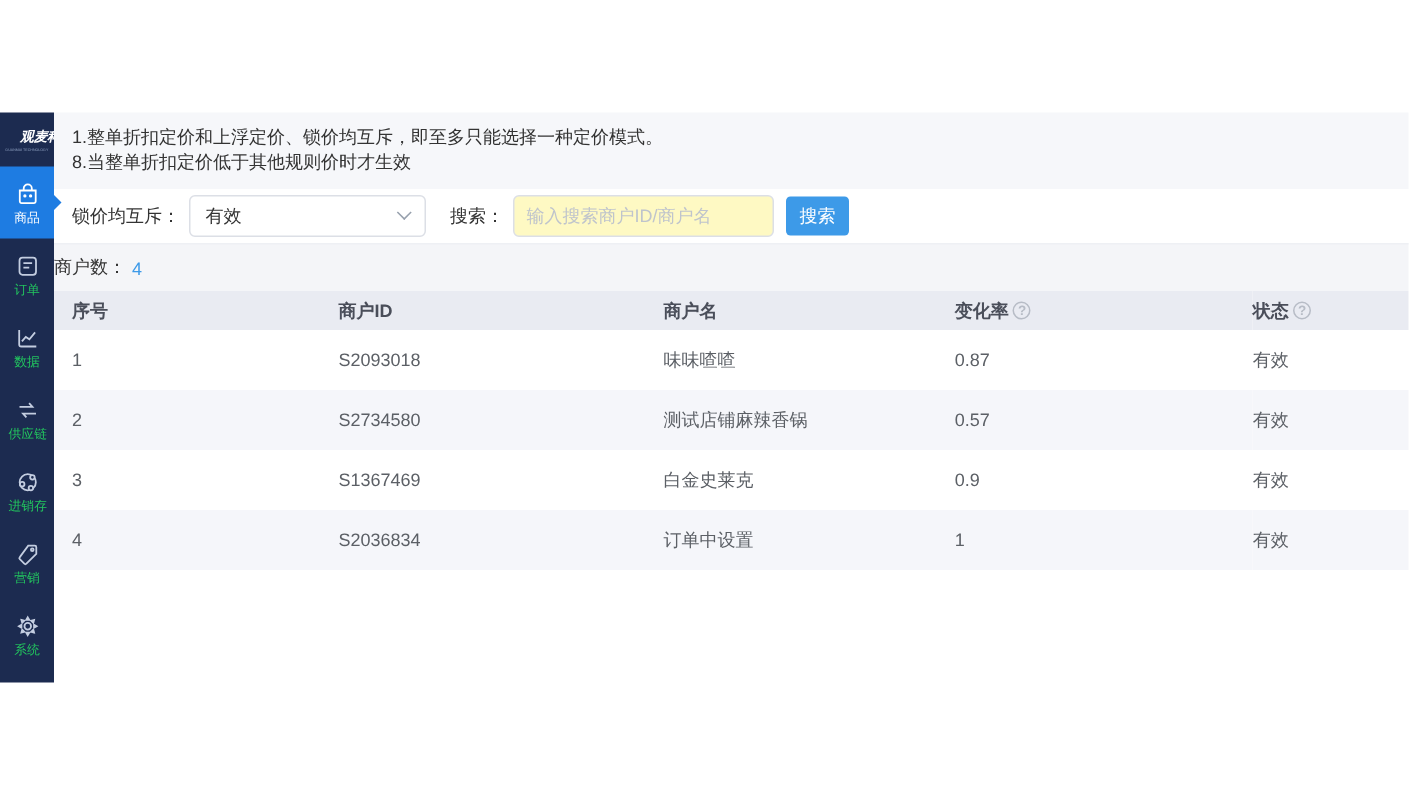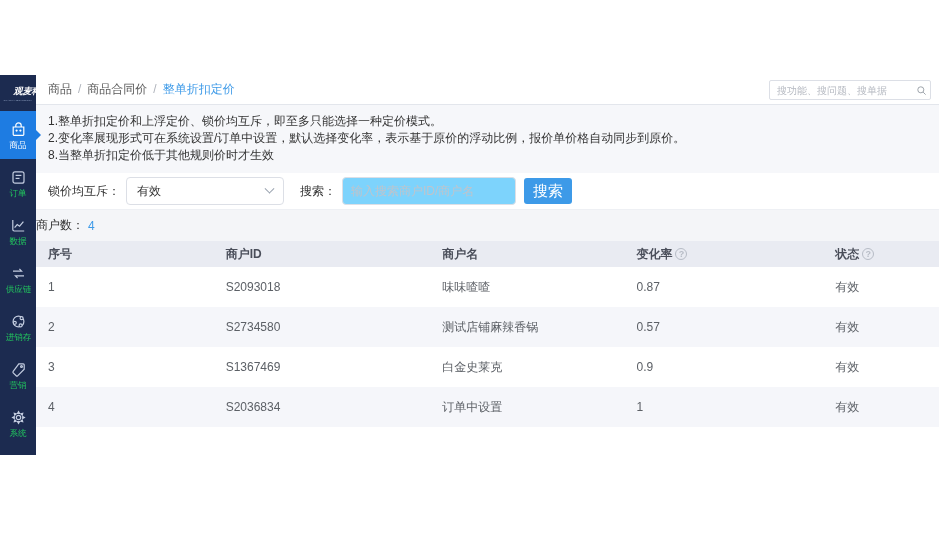--- a/index.html
+++ b/index.html
@@ -43,24 +43,24 @@
   .gsearch .mag svg{width:11px;height:11px;stroke:#9aa0a8;fill:none;stroke-width:1.4;}
 
   .notes{background:var(--note-bg);padding:8px 12px 9px;line-height:17px;color:#333;}
   .note-line{white-space:nowrap;}
 
   .filter-row{height:36px;min-height:36px;background:#fff;display:flex;align-items:center;padding-left:12px;}
   .flabel{color:#333;margin-right:6px;}
   .select{width:158px;height:28px;border:1px solid #dcdfe6;border-radius:4px;display:flex;align-items:center;justify-content:space-between;padding:0 10px;cursor:pointer;background:#fff;margin-right:16px;}
   .select .val{color:#333;}
   .chev{width:7px;height:7px;border-right:1.4px solid #97a0ad;border-bottom:1.4px solid #97a0ad;transform:rotate(45deg) translate(-2px,-2px);}
-  .tsearch{width:174px;height:28px;border:1px solid #dcdfe6;border-radius:4px;display:flex;align-items:center;background:#7dd3fc;margin-right:8px;}
+  .tsearch{width:174px;height:28px;border:1px solid #dcdfe6;border-radius:4px;display:flex;align-items:center;background:#fef9c3;margin-right:8px;}
   .tsearch input{width:100%;border:0;outline:0;padding:0 8px;font-size:12px;color:#333;background:transparent;font-family:inherit;}
   .tsearch input::placeholder{color:#bfc4cc;}
-  .btn{height:26px;min-width:36px;padding:0 9px;background:var(--accent);color:#fff;border:0;border-radius:3px;font-size:15px;cursor:pointer;font-family:inherit;}
+  .btn{height:26px;min-width:36px;padding:0 9px;background:var(--accent);color:#fff;border:0;border-radius:3px;font-size:12px;cursor:pointer;font-family:inherit;}
 
   .count-row{height:32px;min-height:32px;background:#f4f5f8;display:flex;align-items:center;border-top:1px solid #eef0f4;}
   .count-num{color:var(--accent);margin-left:4px;cursor:pointer;}
 
   table{width:100%;border-collapse:collapse;table-layout:fixed;}
   thead th{background:var(--header-bg);height:26px;text-align:left;font-weight:bold;color:#4a4e5a;padding:0;font-size:12px;margin-left:16px;}
   thead th .hwrap{display:flex;align-items:center;gap:3px;}
   tbody td{height:40px;color:#5c6066;padding:0;}
   tbody tr:nth-child(even){background:var(--row-alt);}
   th:first-child,td:first-child{padding-left:12px;}
@@ -144,36 +144,23 @@
               <path d="M8.5 2.6l1 1.7h-2zM8.5 14.4l1-1.7h-2zM2.6 8.5l1.7-1v2zM14.4 8.5l-1.7-1v2zM4.3 4.3l1.9.5-1.4 1.4zM12.7 12.7l-1.9-.5 1.4-1.4zM12.7 4.3l-.5 1.9-1.4-1.4zM4.3 12.7l.5-1.9 1.4 1.4z"></path>
             </svg>
           </span>
           <span class="lb">系统</span>
         </div>
       </div>
   </div>
 
   <div class="main">
 
-    <div class="topbar">
-      <span id="breadcrumb"><span class="crumb">商品</span><span class="sep">/</span><span class="crumb">商品合同价</span><span class="sep">/</span><span class="crumb active">整单折扣定价</span></span>
-      <span class="gsearch">
-        <input placeholder="搜功能、搜问题、搜单据" style="">
-        <span class="mag">
-          <svg viewBox="0 0 16 16">
-              <circle cx="7" cy="7" r="4.4"></circle>
-              <line x1="10.4" y1="10.4" x2="14" y2="14"></line>
-            </svg>
-        </span>
-      </span>
-    </div>
 
     <div class="notes" id="notes">
         <div class="note-line">1.整单折扣定价和上浮定价、锁价均互斥，即至多只能选择一种定价模式。</div>
-        <div class="note-line">2.变化率展现形式可在系统设置/订单中设置，默认选择变化率，表示基于原价的浮动比例，报价单价格自动同步到原价。</div>
         <div class="note-line">8.当整单折扣定价低于其他规则价时才生效</div>
       </div>
 
     <div class="filter-row">
       <span class="flabel">锁价均互斥：</span>
       <span class="select">
         <span class="val">有效</span>
         <span class="chev"></span>
       </span>
       <span class="flabel">搜索：</span>

